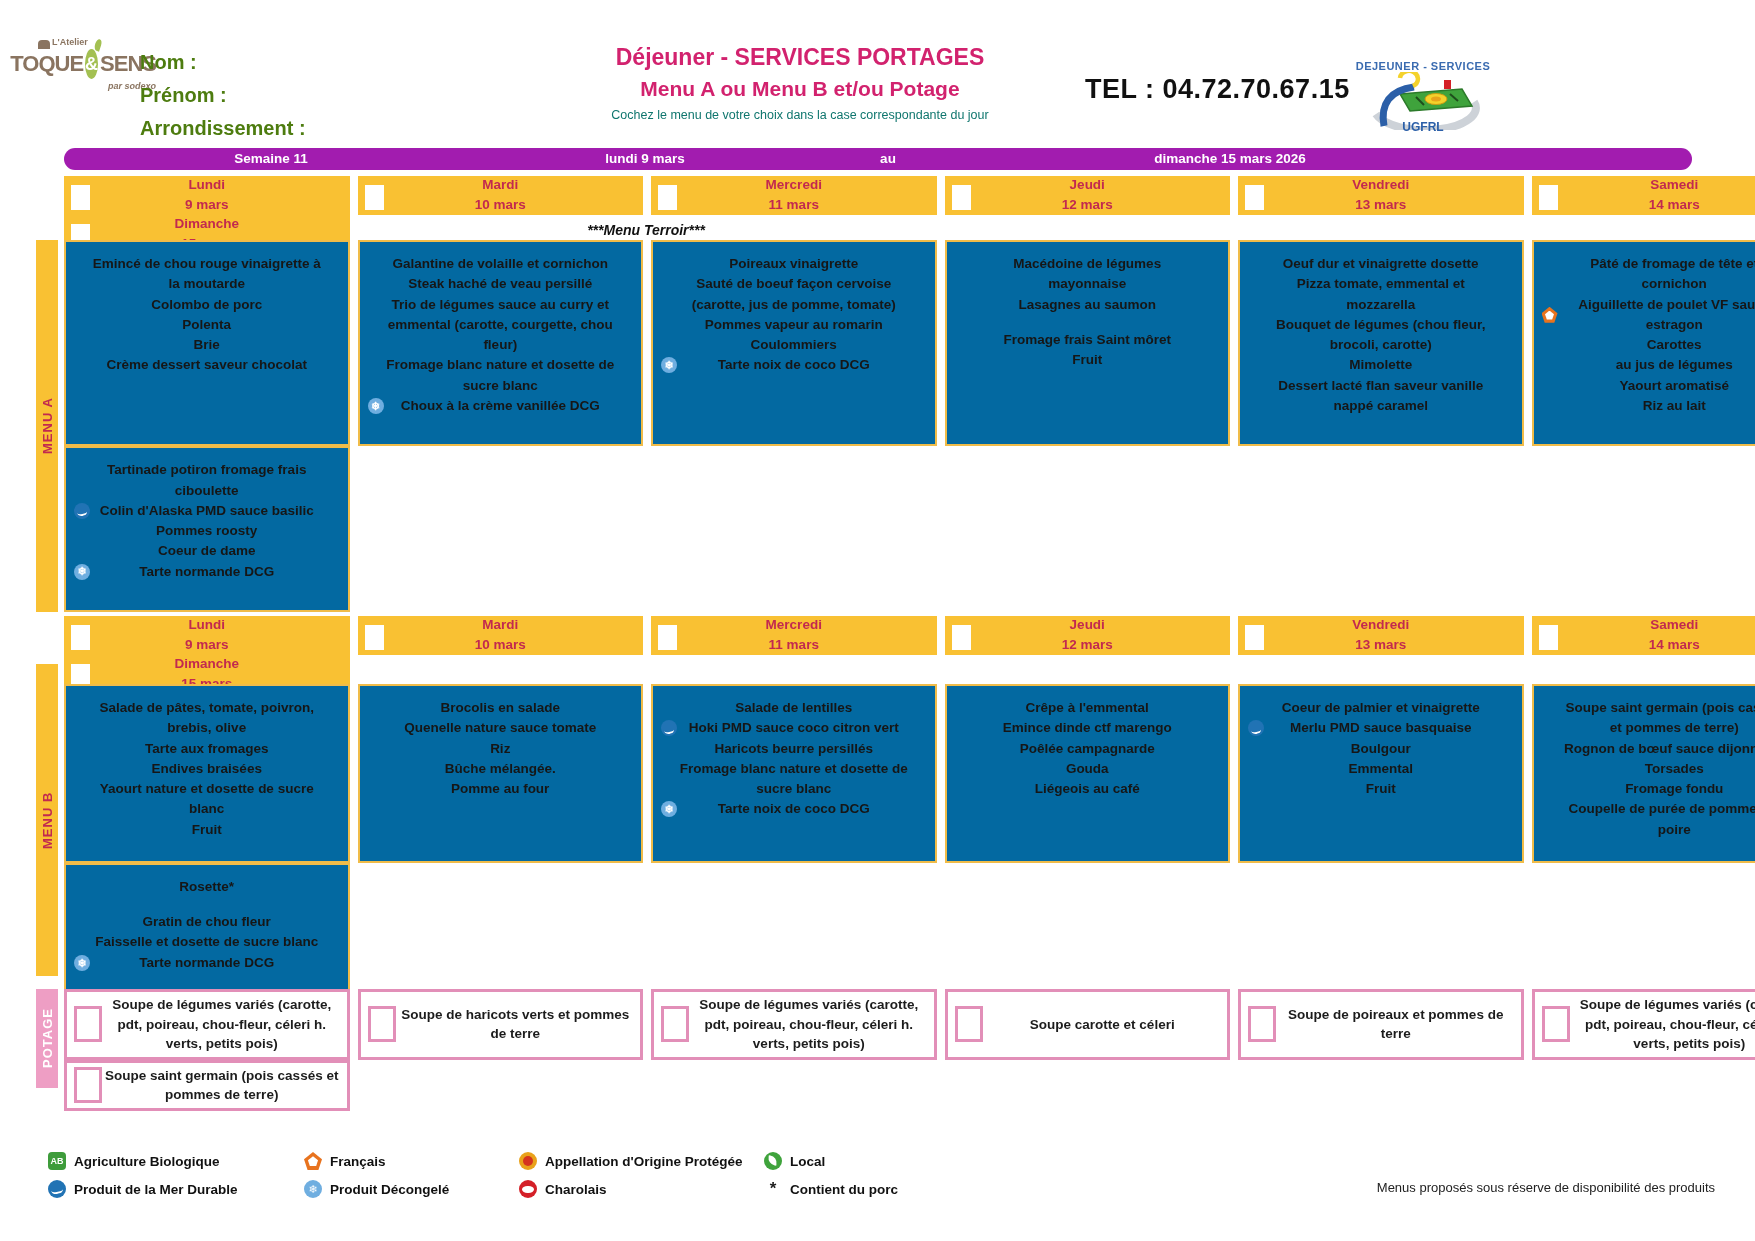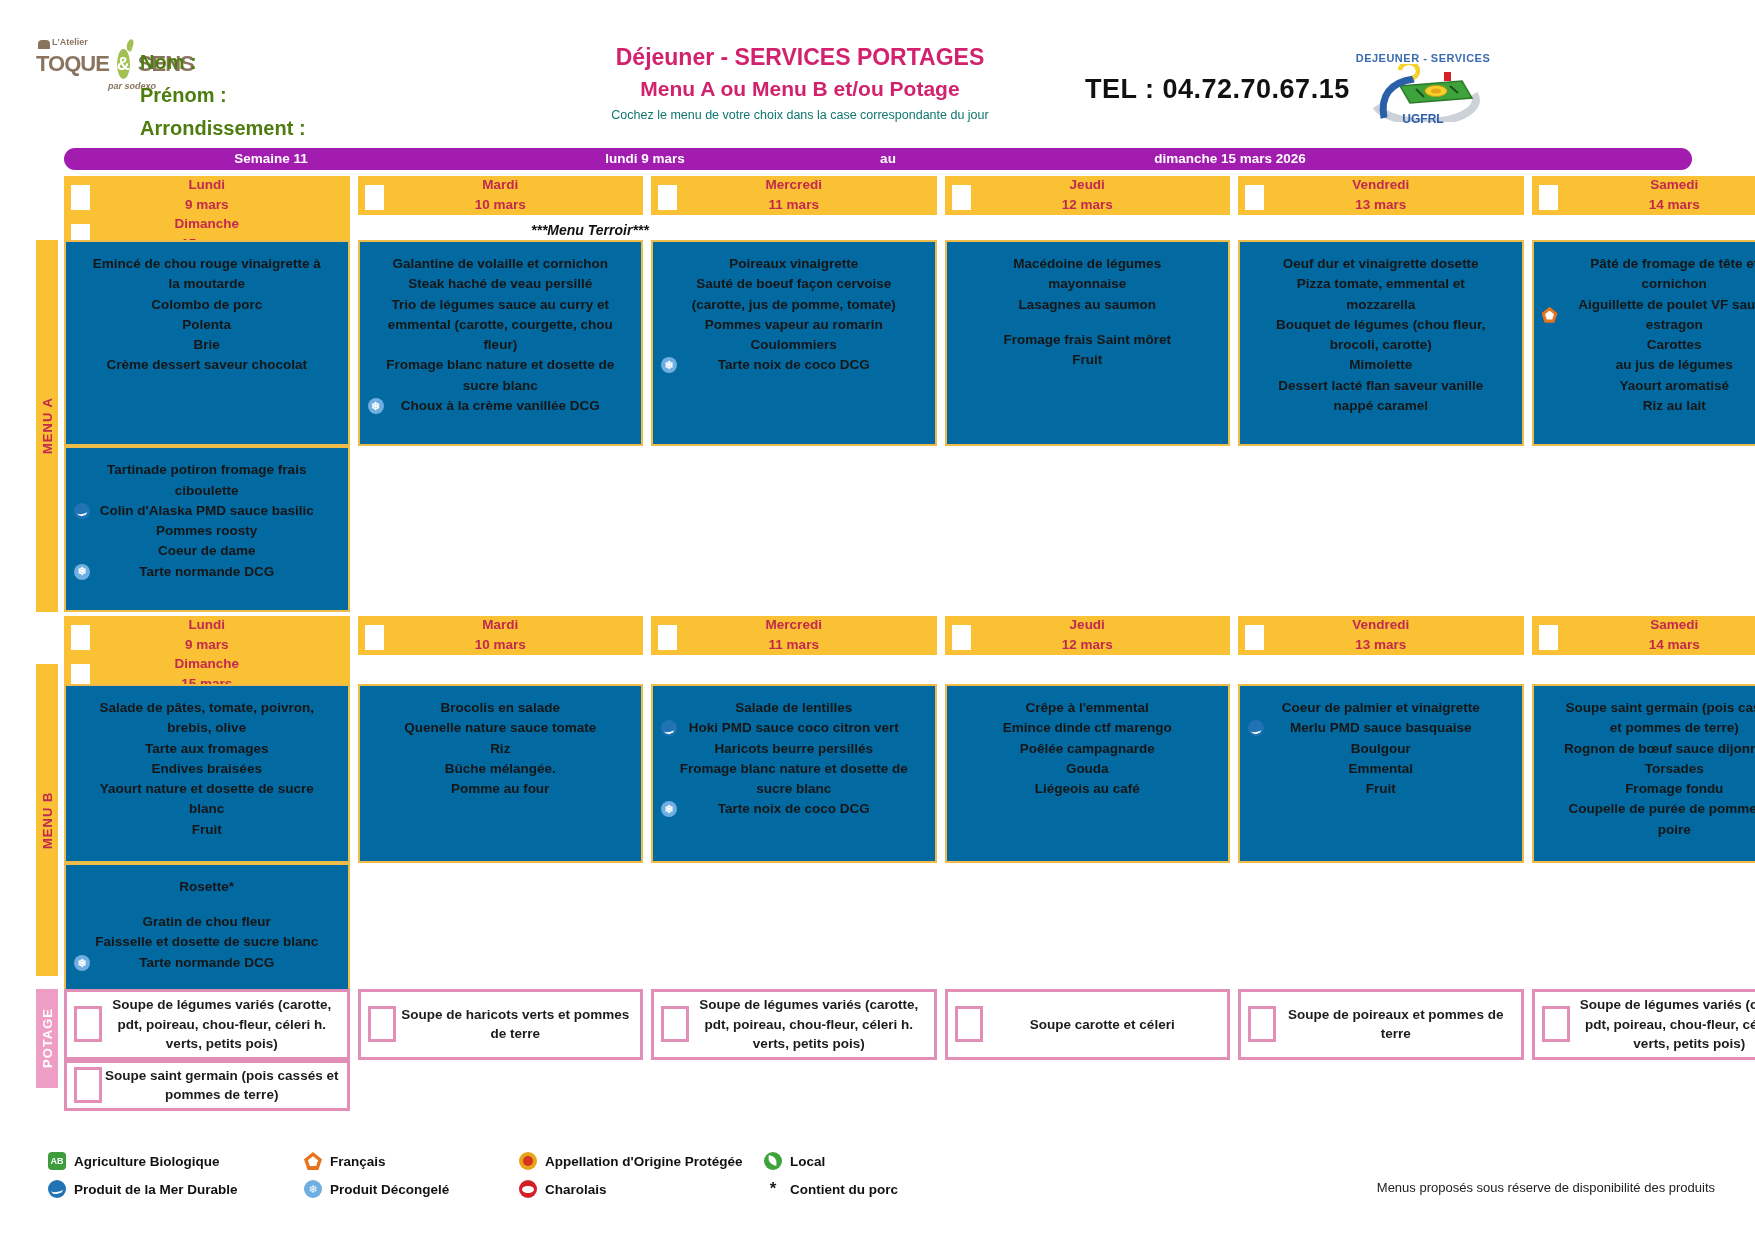--- a/index.html
+++ b/index.html
@@ -2,51 +2,51 @@
 <html><head>
 <meta charset="utf-8">
 <style>
   html,body{margin:0;padding:0;}
   body{width:1755px;height:1241px;position:relative;background:#fff;
        font-family:"Liberation Sans", sans-serif;color:#1c1c1c;overflow:hidden;}
 
   
   .tslogo{position:absolute;left:36px;top:38px;width:120px;text-align:center;line-height:1;}
   .ts-atelier{font-size:9px;color:#8A7460;font-weight:bold;display:block;text-align:left;margin-left:16px;}
-  .ts-main{display:flex;align-items:center;justify-content:flex-start;gap:8px;margin-top:2px;}
+  .ts-main{display:flex;align-items:center;justify-content:flex-end;gap:2px;margin-top:2px;}
   .ts-toque,.ts-sens{font-size:22px;font-weight:bold;color:#8A7460;letter-spacing:-1px;}
   .ts-amp{width:30px;height:30px;border-radius:50%;background:#A3C052;color:#fff;font-size:18px;font-weight:bold;
           display:inline-flex;align-items:center;justify-content:center;position:relative;}
   .ts-amp::before{content:"";position:absolute;top:-10px;left:10px;width:6px;height:12px;background:#A3C052;
           border-radius:50% 50% 0 60%;transform:rotate(18deg);}
   .ts-hat{position:absolute;left:2px;top:2px;width:12px;height:9px;background:#8A7460;border-radius:4px 4px 0 0;}
   .ts-by{font-size:9px;color:#8A7460;text-align:right;margin-top:3px;font-style:italic;font-weight:bold;}
   .fields{position:absolute;left:140px;top:46px;font-size:20px;font-weight:bold;line-height:33px;color:#4d7c0f;}
   .titleblock{position:absolute;left:520px;top:44px;width:560px;text-align:center;}
   .title{color:#D2226E;font-size:23px;font-weight:bold;}
   .subtitle{color:#D2226E;font-size:21px;font-weight:600;margin-top:6px;}
   .instr{color:#0f766e;font-size:12.5px;margin-top:7px;}
   .tel{position:absolute;left:1085px;top:74px;font-size:27px;font-weight:bold;color:#111;letter-spacing:0.5px;}
-  .rlogo{position:absolute;left:1348px;top:52px;width:150px;text-align:center;}
+  .rlogo{position:absolute;left:1348px;top:60px;width:150px;text-align:center;}
   .rl-top{color:#3A6BB0;font-size:11px;font-weight:bold;letter-spacing:0.5px;}
   .rl-ugfrl{color:#2B5FA8;font-size:12px;font-weight:bold;margin-top:-14px;text-align:center;}
 
   
   .weekbar{position:absolute;left:64px;top:148px;width:1628px;height:22px;background:#a21caf;border-radius:11px;}
   .weekbar span{position:absolute;top:3px;transform:translateX(-50%);color:#fff;font-size:13.5px;font-weight:bold;white-space:nowrap;}
 
   
   .grid7{position:absolute;left:64px;width:1753px;display:grid;grid-template-columns:repeat(6,1fr);column-gap:8px;}
   #dayrow1{top:176px;height:44px;}
   #dayrow2{top:616px;height:44px;}
   .daycell{background:#F9C133;position:relative;display:flex;flex-direction:column;align-items:center;justify-content:center;gap:1px;}
   .dnm,.ddt{color:#C2294F;font-weight:bold;font-size:13.5px;line-height:1.4;}
   .cbx{position:absolute;left:7px;top:9px;width:19px;height:25px;background:#fff;}
 
-  .terroir{position:absolute;left:531px;top:222px;width:230px;text-align:left;
+  .terroir{position:absolute;left:531px;top:222px;width:230px;text-align:center;
            font-size:14px;font-weight:bold;font-style:italic;color:#111;}
 
   #menuArow{top:240px;height:372px;}
   #menuBrow{top:684px;height:312px;}
   .menucard{background:#0369a1;border:2px solid #F0BC49;display:flex;flex-direction:column;
             justify-content:flex-start;padding:12px 4px;}
   .mi{position:relative;display:flex;align-items:center;justify-content:center;text-align:center;
       font-size:13.5px;font-weight:bold;color:#161616;line-height:1.5;min-height:15px;padding:0 22px;}
   .mi .lg-icon{position:absolute;left:4px;top:50%;transform:translateY(-50%);width:16px;height:16px;}
 

